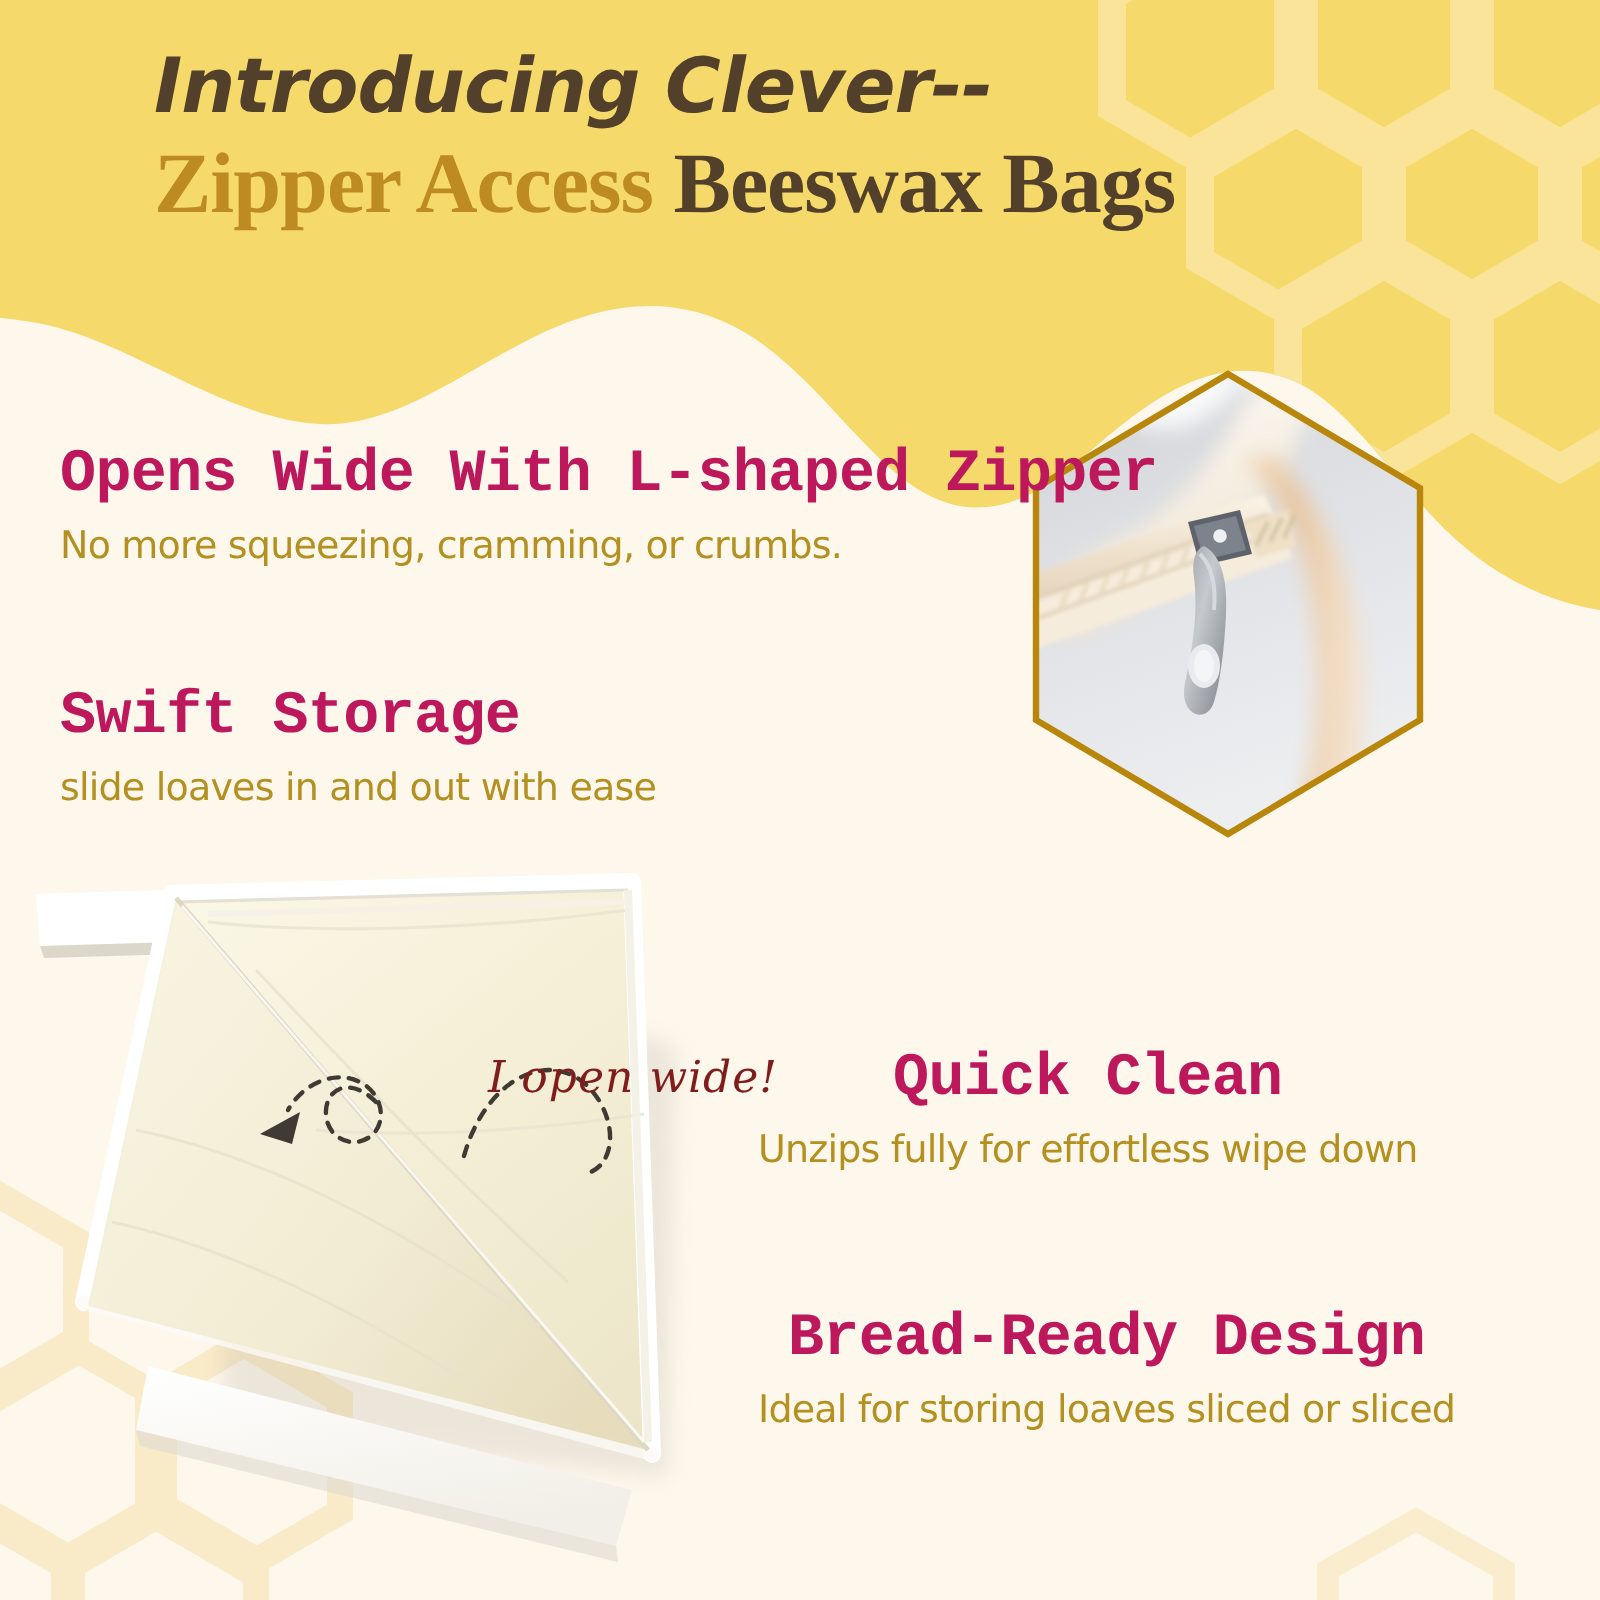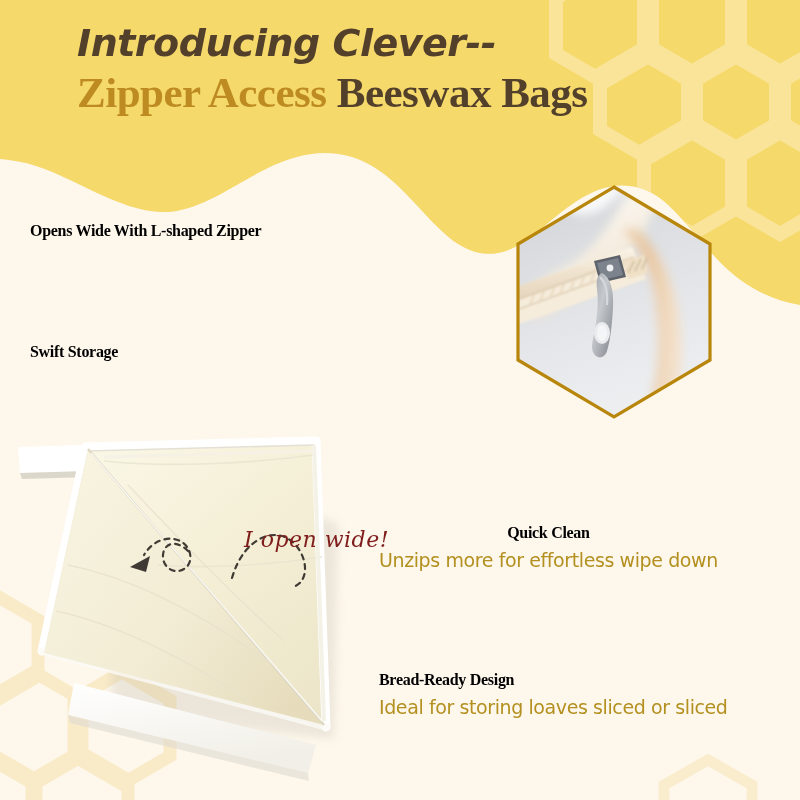--- a/index.html
+++ b/index.html
@@ -41,42 +41,42 @@
     line-height:1.15;
     margin-top:6px;
     white-space:nowrap;
   }
   .t-gold { color:#BD8B21; }
   .t-dark { color:#53402B; }
 
   
   .feature { position:absolute; z-index:6; }
   .feat-head {
-    font-family:Liberation Serif, serif;
+    font-family:Liberation Mono, monospace;
     font-weight:bold;
-    font-size:16px;
-    color:#000000;
+    font-size:30px;
+    color:#be185d;
     letter-spacing:-0.3px;
     line-height:1.1;
     white-space:nowrap;
   }
   .feat-sub {
     font-family:"DejaVu Sans", sans-serif;
     font-size:19px;
     color:#B3901F;
     letter-spacing:-0.4px;
     line-height:1.2;
     margin-top:7px;
     white-space:nowrap;
   }
 
   #feature-1 { left:30px; top:222px; }
   #feature-2 { left:30px; top:343px; }
   #feature-3 { left:379px; top:524px;text-align:center; }
-  #feature-4 { left:379px; top:671px; }
+  #feature-4 { left:379px; top:654px;text-align:center; }
 
   
   #hex-photo {
     position:absolute;
     left:514px; top:185px;
     width:200px; height:235px;
     z-index:5;
   }
   #hex-photo svg { display:block; }
 
@@ -206,29 +206,31 @@
 
 <div class="header-block">
   <div class="title-line1">Introducing Clever--</div>
   <div class="title-line2">
     <span class="t-gold">Zipper Access </span><span class="t-dark">Beeswax Bags</span>
   </div>
 </div>
 
 <div class="feature" id="feature-1">
   <div class="feat-head">Opens Wide With L-shaped Zipper</div>
+  <div class="feat-sub">No more squeezing, cramming, or crumbs.</div>
 </div>
 
 <div class="feature" id="feature-2">
   <div class="feat-head">Swift Storage</div>
+  <div class="feat-sub">slide loaves in and out with ease</div>
 </div>
 
 <div class="feature" id="feature-3">
   <div class="feat-head">Quick Clean</div>
-  <div class="feat-sub">Unzips more for effortless wipe down</div>
+  <div class="feat-sub">Unzips fully for effortless wipe down</div>
 </div>
 
 <div class="feature" id="feature-4">
   <div class="feat-head">Bread-Ready Design</div>
   <div class="feat-sub">Ideal for storing loaves sliced or sliced</div>
 </div>
 
 <div id="hex-photo">
   <svg viewBox="0 0 200 235" xmlns="http://www.w3.org/2000/svg">
     <g clip-path="url(#clip-hex)">

